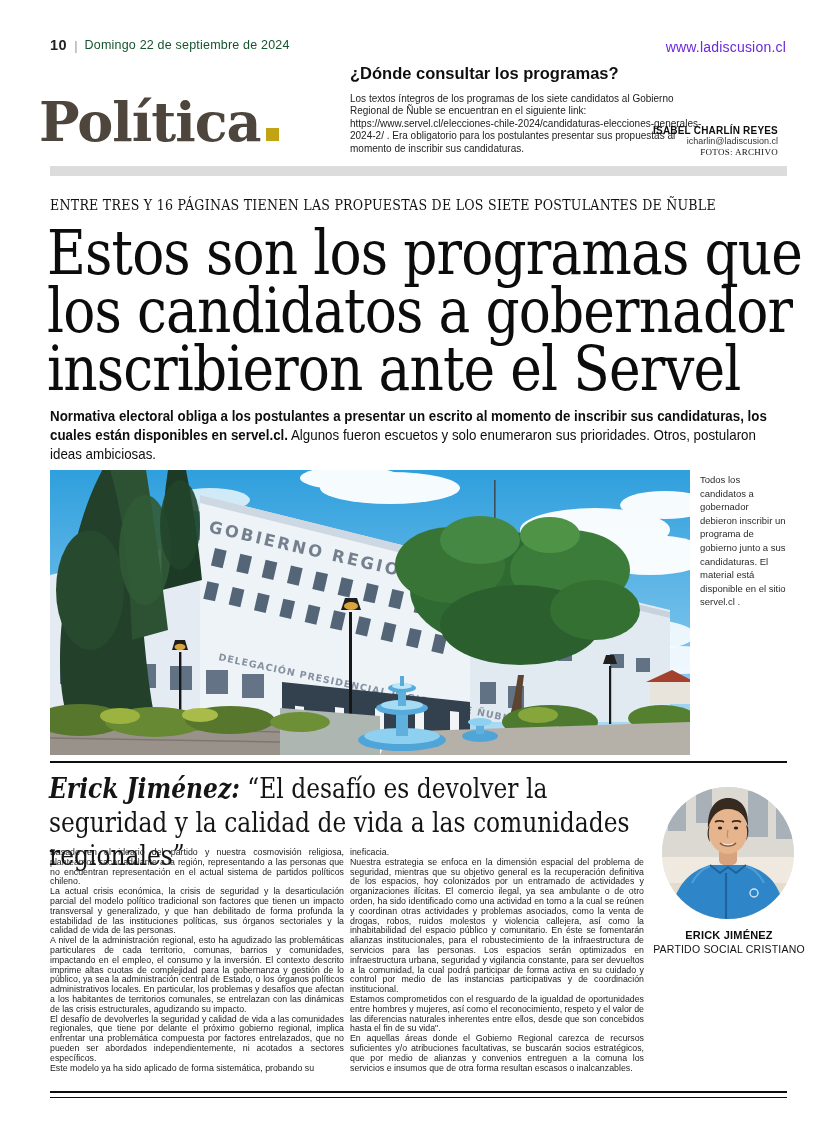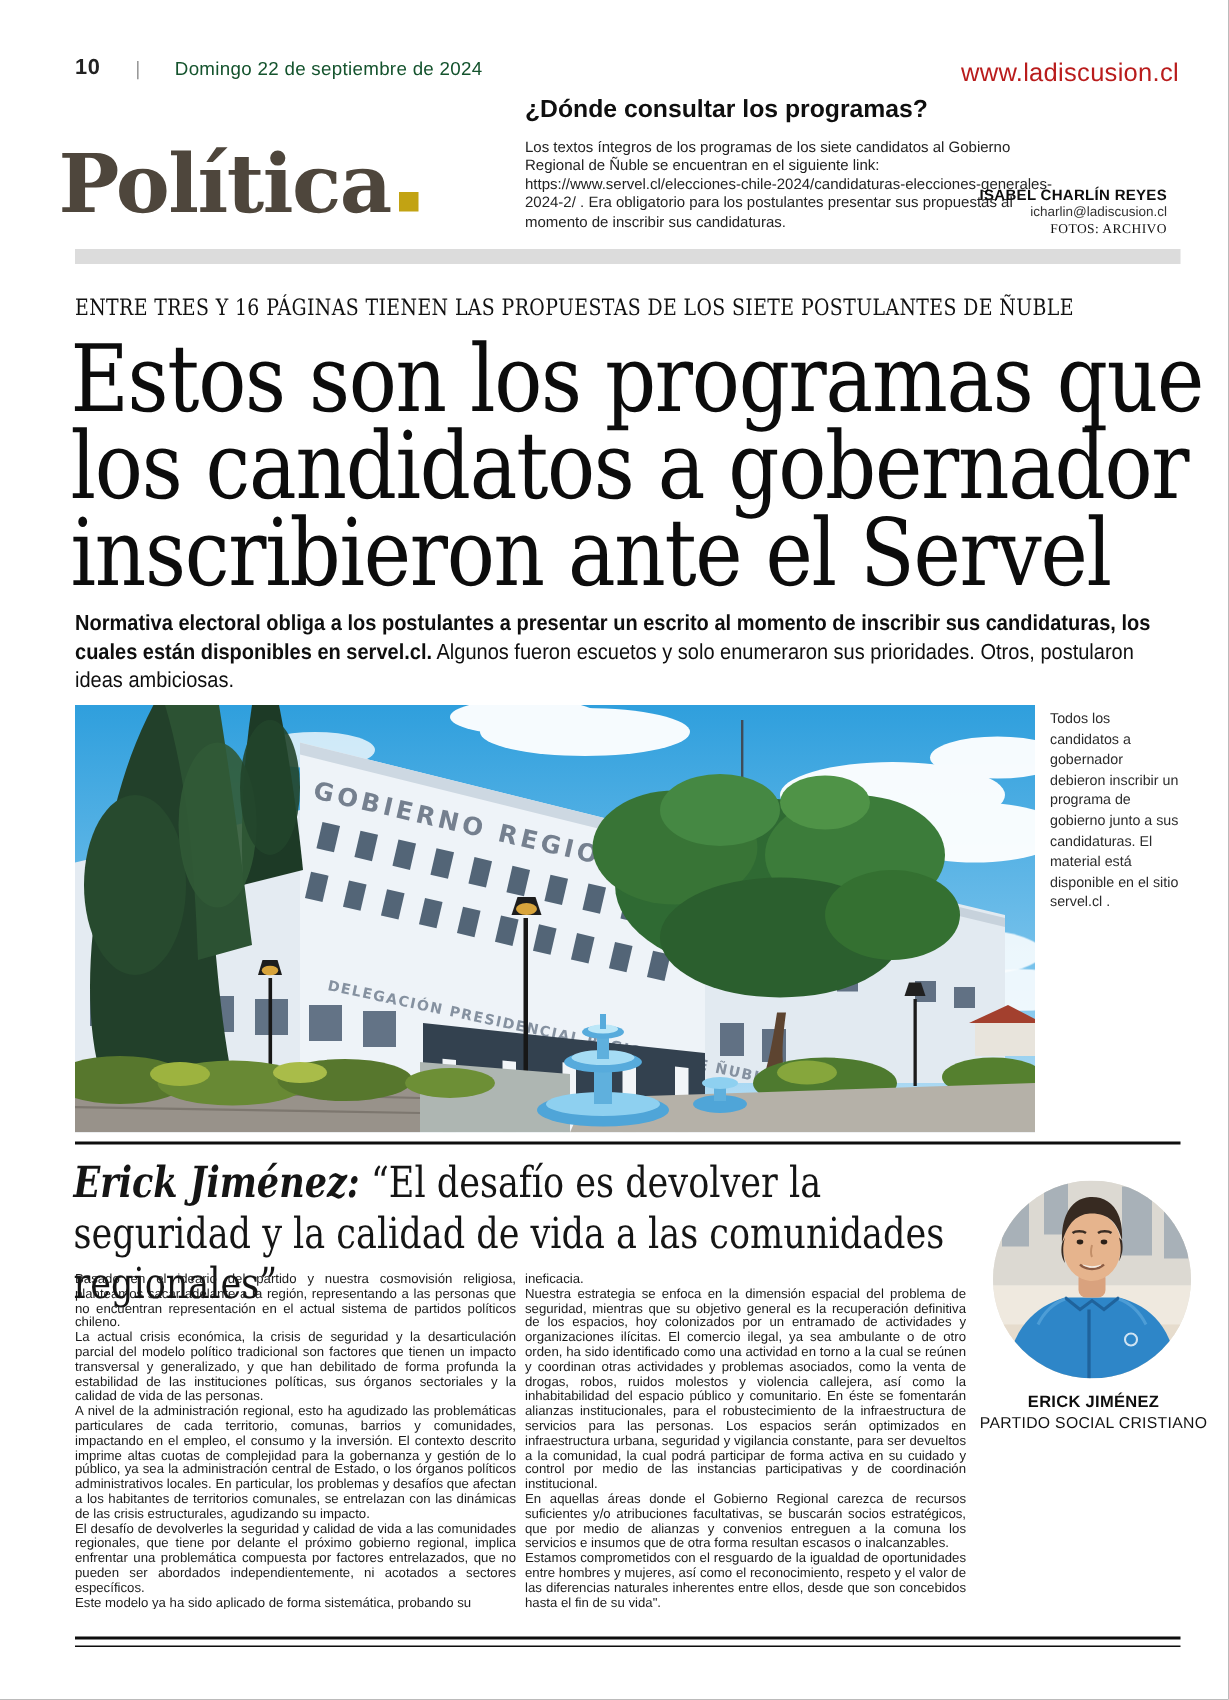--- a/index.html
+++ b/index.html
@@ -2,25 +2,25 @@
 <html><head>
 <meta charset="utf-8">
 <style>
   html,body{margin:0;padding:0;background:#888;}
   .page{
     position:relative;width:819px;height:1133px;background:#ffffff;
     font-family:"Liberation Sans",sans-serif;overflow:hidden;margin:0 auto;
     color:#1c1c1c;
   }
   
-  .folio{position:absolute;top:37px;left:50px;font-size:12.5px;color:#222;display:flex;align-items:flex-end;gap:23px;}
+  .folio{position:absolute;top:37px;left:50px;font-size:12.5px;color:#222;display:flex;align-items:center;gap:7px;}
   .folio .num{font-size:14.5px;font-weight:bold;letter-spacing:.5px;}
   .folio .sep{color:#999;font-weight:300;font-size:13px;}
   .folio .date{font-size:12.5px;color:#14532d;letter-spacing:.2px;}
-  .site{position:absolute;top:39px;right:33px;font-size:17px;color:#b91c1c;letter-spacing:.2px;margin-left:28px;}
+  .site{position:absolute;top:39px;right:33px;font-size:14px;color:#6d28d9;letter-spacing:.2px;margin-left:28px;}
   
   .infobox-title{position:absolute;top:64px;left:350px;font-family:Liberation Sans, sans-serif;font-weight:bold;font-size:16.5px;color:#0f0f0f;}
   .infobox-body{position:absolute;top:93px;left:350px;width:354px;font-size:10px;line-height:12.4px;color:#222;}
   .byline{position:absolute;top:125px;right:41px;text-align:right;line-height:11px;}
   .byline .author{font-size:10px;font-weight:bold;color:#0d0d0d;letter-spacing:.2px;}
   .byline .email{font-size:9px;color:#333;}
   .byline .photos{font-size:9px;color:#111;letter-spacing:.3px;font-family:Liberation Serif, serif;}
   
   .masthead{position:absolute;top:95px;left:39px;font-family:"DejaVu Serif",serif;font-weight:bold;font-size:54px;color:#4e463c;letter-spacing:-1px;line-height:1;}
   .accent-square{display:inline-block;width:13px;height:13px;margin-left:5px;}
@@ -297,19 +297,19 @@
   <div class="bodycol col1">
     <p>Basado en el ideario del partido y nuestra cosmovisión religiosa, planteamos sacar adelante a la región, representando a las personas que no encuentran representación en el actual sistema de partidos políticos chileno.</p>
     <p>La actual crisis económica, la crisis de seguridad y la desarticulación parcial del modelo político tradicional son factores que tienen un impacto transversal y generalizado, y que han debilitado de forma profunda la estabilidad de las instituciones políticas, sus órganos sectoriales y la calidad de vida de las personas.</p>
     <p>A nivel de la administración regional, esto ha agudizado las problemáticas particulares de cada territorio, comunas, barrios y comunidades, impactando en el empleo, el consumo y la inversión. El contexto descrito imprime altas cuotas de complejidad para la gobernanza y gestión de lo público, ya sea la administración central de Estado, o los órganos políticos administrativos locales. En particular, los problemas y desafíos que afectan a los habitantes de territorios comunales, se entrelazan con las dinámicas de las crisis estructurales, agudizando su impacto.</p>
     <p>El desafío de devolverles la seguridad y calidad de vida a las comunidades regionales, que tiene por delante el próximo gobierno regional, implica enfrentar una problemática compuesta por factores entrelazados, que no pueden ser abordados independientemente, ni acotados a sectores específicos.</p>
     <p>Este modelo ya ha sido aplicado de forma sistemática, probando su</p>
   </div>
   <div class="bodycol col2">
     <p>ineficacia.</p>
     <p>Nuestra estrategia se enfoca en la dimensión espacial del problema de seguridad, mientras que su objetivo general es la recuperación definitiva de los espacios, hoy colonizados por un entramado de actividades y organizaciones ilícitas. El comercio ilegal, ya sea ambulante o de otro orden, ha sido identificado como una actividad en torno a la cual se reúnen y coordinan otras actividades y problemas asociados, como la venta de drogas, robos, ruidos molestos y violencia callejera, así como la inhabitabilidad del espacio público y comunitario. En éste se fomentarán alianzas institucionales, para el robustecimiento de la infraestructura de servicios para las personas. Los espacios serán optimizados en infraestructura urbana, seguridad y vigilancia constante, para ser devueltos a la comunidad, la cual podrá participar de forma activa en su cuidado y control por medio de las instancias participativas y de coordinación institucional.</p>
+    <p>Estamos comprometidos con el resguardo de la igualdad de oportunidades entre hombres y mujeres, así como el reconocimiento, respeto y el valor de las diferencias naturales inherentes entre ellos, desde que son concebidos hasta el fin de su vida".</p>
     <p>En aquellas áreas donde el Gobierno Regional carezca de recursos suficientes y/o atribuciones facultativas, se buscarán socios estratégicos, que por medio de alianzas y convenios entreguen a la comuna los servicios e insumos que de otra forma resultan escasos o inalcanzables.</p>
-    <p>Estamos comprometidos con el resguardo de la igualdad de oportunidades entre hombres y mujeres, así como el reconocimiento, respeto y el valor de las diferencias naturales inherentes entre ellos, desde que son concebidos hasta el fin de su vida".</p>
   </div>
 
   <div class="double-rule"></div>
 
 </div>
 
 </body></html>

